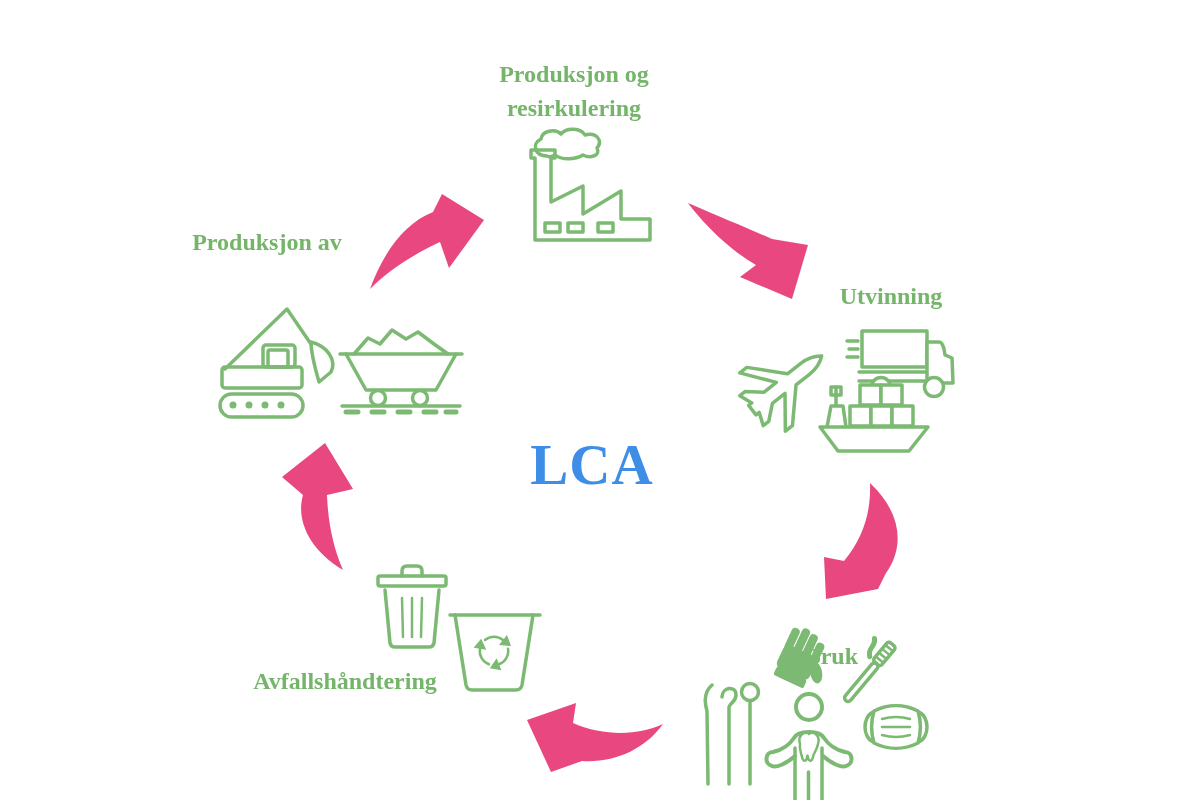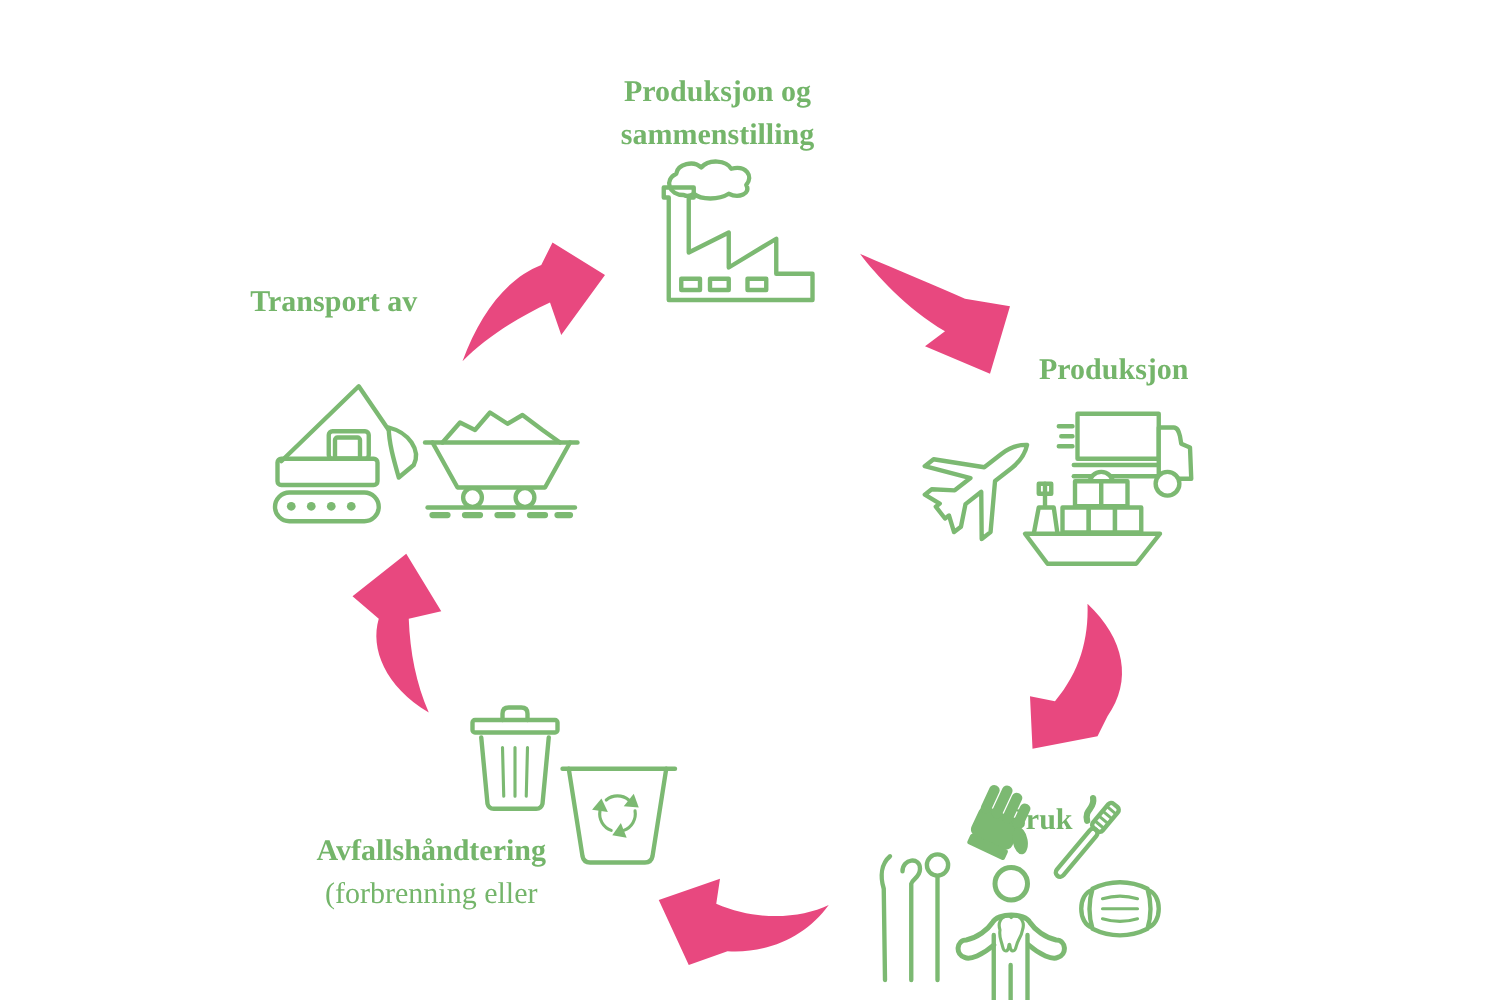--- a/index.html
+++ b/index.html
@@ -20,40 +20,40 @@
   .fg  { fill:#7CB972; stroke:none; }
   .arrow path { fill:#E8487F; stroke:none; }
 </style>
 </head>
 <body>
 
 <div class="canvas">
 
   <div class="label" style="left:424px; top:10px; width:300px;">
     <div>Produksjon og</div>
-    <div>sammenstilling</div>
+    <div>resirkulering</div>
   </div>
 
   <div class="label" style="left:117px; top:178px; width:300px;">
-    <div>Transport av</div>
+    <div>Produksjon av</div>
   </div>
 
   <div class="label" style="left:741px; top:232px; width:300px;">
-    <div>Produksjon</div>
+    <div>Utvinning</div>
   </div>
 
   <div class="label" style="left:558px; top:592px; width:300px;text-align:right;">
     <div>Bruk</div>
   </div>
 
   <div class="label" style="left:195px; top:617px; width:300px;text-align:center;">
     <div>Avfallshåndtering</div>
-    <div class="reg">(forbrenning eller</div>
   </div>
 
+  <div class="lca">LCA</div>
 
   <svg class="abs arrow" style="left:360px; top:140px;" width="150" height="120" viewBox="0 0 150 120">
     <path d="M 10,102 C 24,64 45,36 73,25 L 82,7 L 124,33 L 89,81 L 80,55 C 52,68 28,84 10,102 Z"></path>
   </svg>
 
   <svg class="abs arrow" style="left:680px; top:140px;" width="150" height="120" viewBox="0 0 150 120">
     <path d="M 8,16 C 40,30 70,42 92,52 L 128,58 L 112,112 L 60,90 L 76,78 C 45,60 20,32 8,16 Z"></path>
   </svg>
 
   <svg class="abs arrow" style="left:810px; top:430px;" width="110" height="150" viewBox="0 0 110 150">

